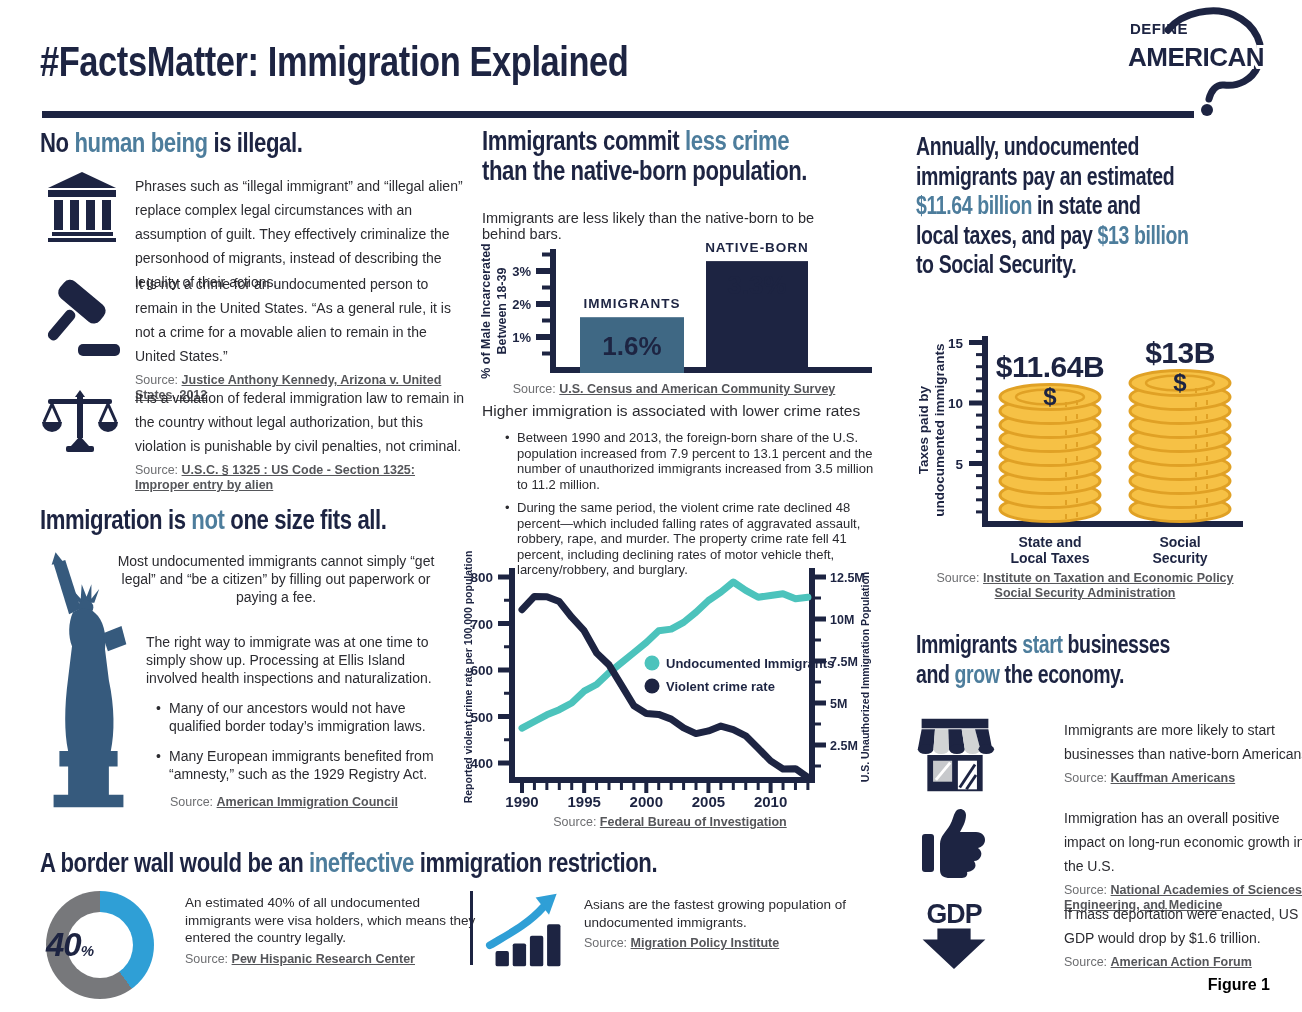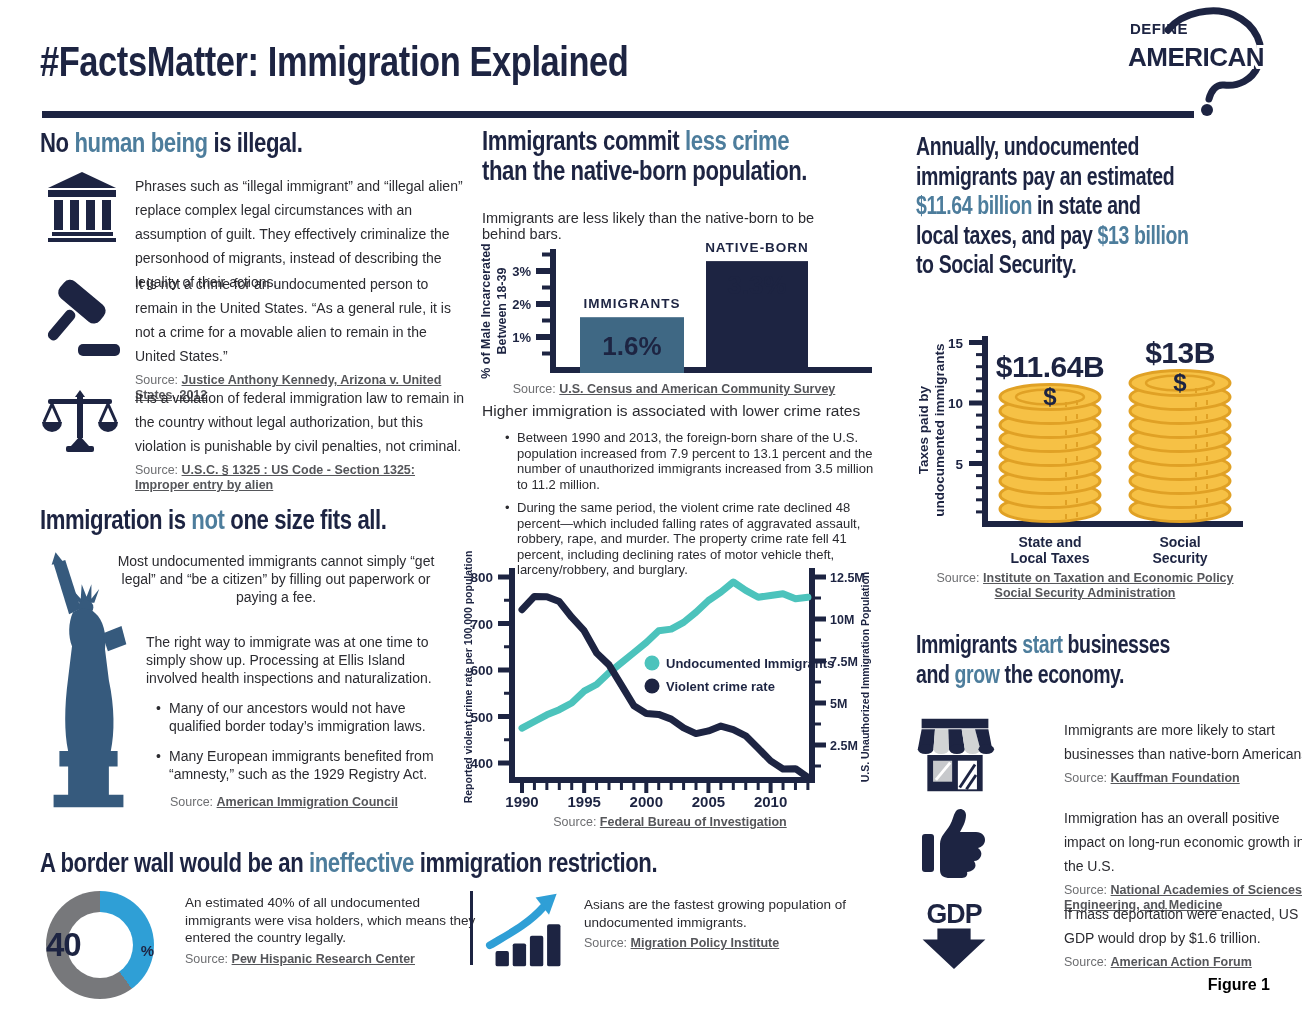--- a/index.html
+++ b/index.html
@@ -43,22 +43,22 @@
   .mid-bullets li::before{content:"•";position:absolute;left:0;}
 
   
   .ricon{position:absolute;left:914px;}
   .rtext{position:absolute;left:1064px;width:256px;}
 
   
   .donut{position:absolute;left:46px;top:891px;width:108px;height:108px;border-radius:50%;
          background:conic-gradient(#2F9FD6 0deg 144deg,#77787B 144deg 360deg);}
   .donut-hole{position:absolute;left:21px;top:21px;width:66px;height:66px;border-radius:50%;background:#fff;}
-  .donut-label{position:absolute;inset:0;display:flex;align-items:center;justify-content:space-between;
-               color:#1D2442;font-weight:700;}
+  .donut-label{position:absolute;inset:0;display:flex;align-items:center;justify-content:flex-start;
+               color:#1D2442;font-weight:700;font-style:italic;}
   .donut-label .v{font-size:33px;letter-spacing:-1px;}
   .donut-label .pct{font-size:15px;margin-top:10px;}
 
   .vdivider{position:absolute;background:#1D2442;}
 
   .figure-caption{font-family:Liberation Sans, sans-serif;font-weight:700;font-size:16px;color:#000;}
 </style>
 </head>
 <body>
 
@@ -387,21 +387,21 @@
     <rect x="20" y="46" width="20" height="22" fill="#C7C9CC"></rect>
     <line x1="23" y1="66" x2="38" y2="48" stroke="#fff" stroke-width="3"></line>
     <rect x="46" y="46" width="20" height="30" fill="#fff"></rect>
     <line x1="48" y1="74" x2="64" y2="50" stroke="#1D2442" stroke-width="3"></line>
     <line x1="55" y1="76" x2="65" y2="61" stroke="#1D2442" stroke-width="3"></line>
   </svg>
   <div class="abs rtext" style="top:718px;">
     <div class="body-text">Immigrants are more likely to start businesses than native-born Americans.</div>
     <div class="source">
       <span>Source:</span>
-      <a>Kauffman Foundation</a>
+      <a>Kauffman Americans</a>
     </div>
   </div>
 
   <svg class="abs ricon" style="left:920px;top:806px;" width="68" height="74" viewBox="0 0 68 74">
     <rect x="2" y="28" width="12" height="38" rx="3" fill="#1D2442"></rect>
     <path d="M20 64 V38 C20 30 26 26 30 19 C33 14 33 9 36 5 C39 1 46 3 46 9 C46 16 42 22 40 26 L56 26 C62 26 65 30 65 34 C65 38 62 41 58 42 C61 44 62 47 61 50 C60 53 57 55 54 55 C56 58 56 61 54 63 C52 65 49 66 47 66 C48 69 46 72 42 72 L30 72 C24 72 20 70 20 64 Z" fill="#1D2442"></path>
   </svg>
   <div class="abs rtext" style="top:806px;">
     <div class="body-text">Immigration has an overall positive impact on long-run economic growth in the U.S.</div>
     <div class="source">

